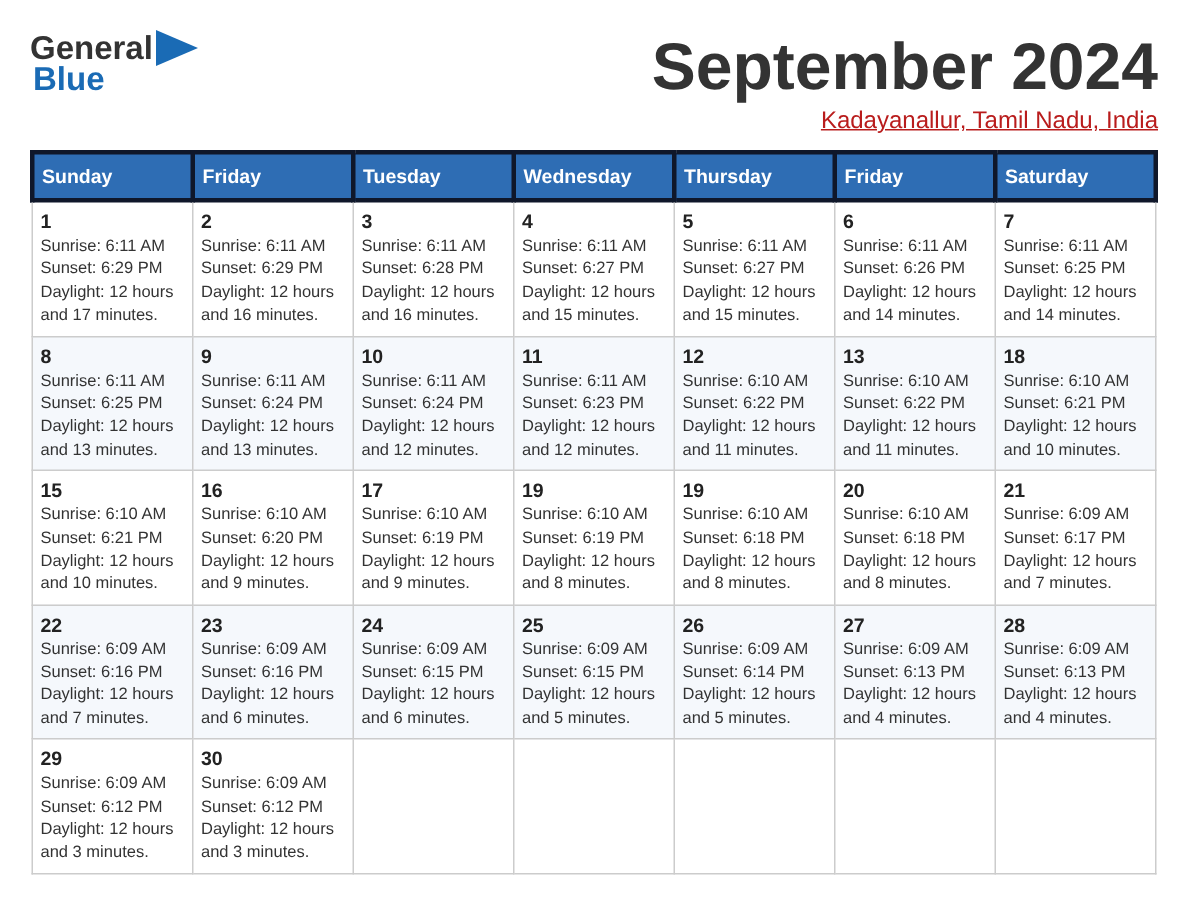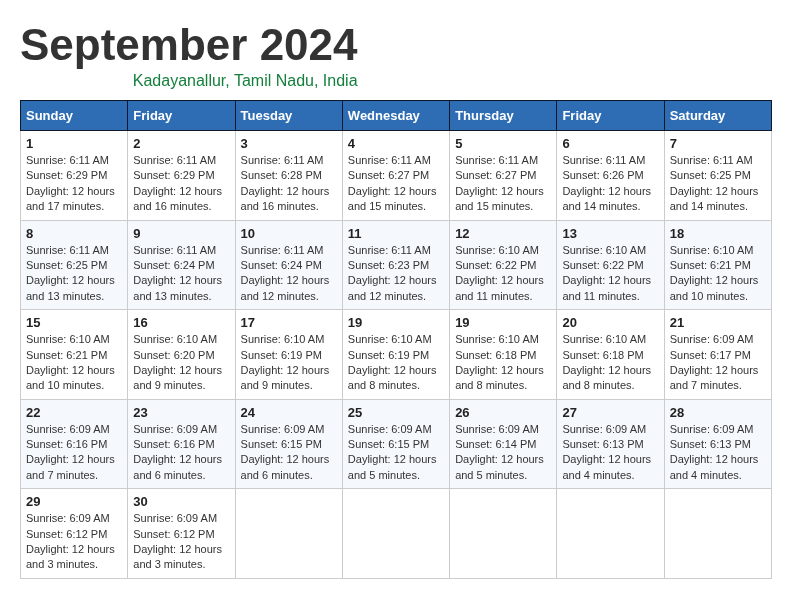--- a/index.html
+++ b/index.html
@@ -24,36 +24,37 @@
     .title-area {
       text-align: right;
     }
     .month-title {
       font-size: 44px;
       font-weight: bold;
       color: #333;
     }
     .location-title {
       font-size: 16px;
-      color: #15803d;
+      color: #b91c1c;
       margin-top: 2px;
+      text-decoration: underline;
     }
     .calendar {
       width: 100%;
       border-collapse: collapse;
       font-size: 11.5px;
     }
     .calendar th {
       background-color: #2e6db4;
       color: #fff;
       padding: 7px 5px;
       text-align: left;
       font-size: 13px;
       font-weight: bold;
-      border: 1px solid #0f172a;
+      border: 3px solid #0f172a;
     }
     .calendar td {
       vertical-align: top;
       padding: 5px 5px;
       border: 1px solid #ccc;
       width: 107px;
       min-height: 80px;
       background: #fff;
     }
     .calendar tr:nth-child(even) td {
@@ -73,20 +74,31 @@
       text-align: center;
     }
     .empty-cell {
       background: #f9f9f9;
     }
   </style>
 </head>
 <body>
 
 <div class="header-area">
+  <div class="logo">
+    <div style="display:flex; align-items:center; gap:2px;">
+      <div style="font-size:22px; font-weight:bold; color:#333; line-height:1.1;">
+        <span style="color:#333;">General</span>
+      </div>
+      <svg width="28" height="24" viewBox="0 0 28 24">
+        <polygon points="0,0 28,12 0,24" fill="#1a6bb5"></polygon>
+      </svg>
+    </div>
+    <div style="font-size:22px; font-weight:bold; color:#1a6bb5; margin-top:-4px; margin-left:2px;">Blue</div>
+  </div>
   <div class="title-area">
     <div class="month-title">September 2024</div>
     <div class="location-title">Kadayanallur, Tamil Nadu, India</div>
   </div>
 </div>
 
 <table class="calendar">
   <thead>
     <tr>
     <th>Sunday</th>

